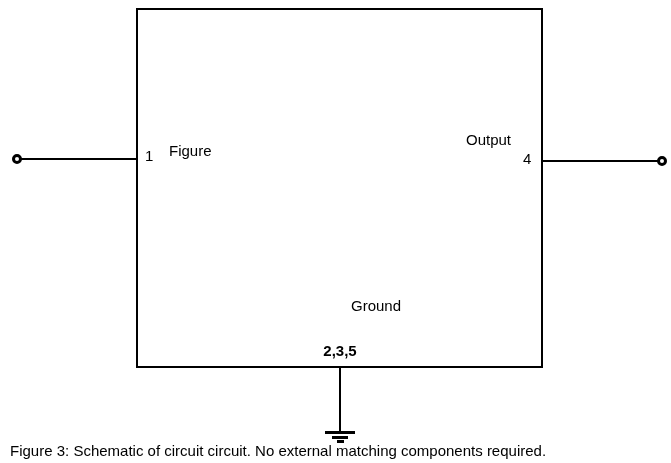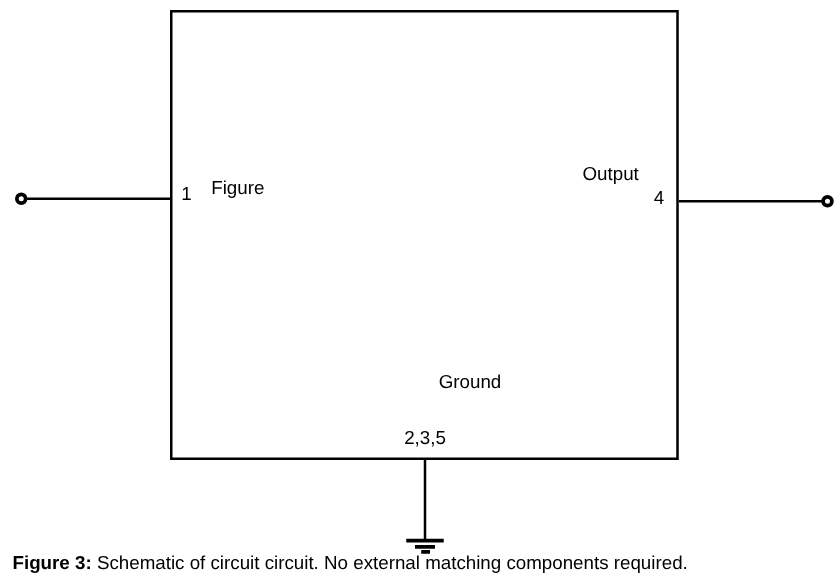--- a/index.html
+++ b/index.html
@@ -49,33 +49,33 @@
   .lbl {
     font-size: 15px;
     line-height: 1;
     white-space: nowrap;
   }
   .lbl-pin1       { left: 145px; top: 148px; }
   .lbl-input      { left: 169px; top: 143px; }
   .lbl-output     { left: 466px; top: 132px; }
   .lbl-pin4       { left: 523px; top: 151px; }
   .lbl-ground     { left: 340px; top: 298px; transform: translateX(-50%); margin-left: 36px; }
-  .lbl-groundpins { left: 340px; top: 343px; transform: translateX(-50%); }
+  .lbl-groundpins { left: 340px; top: 343px; transform: translateX(-50%); font-weight: bold; }
   .gnd-stem { left: 339px; top: 368px; width: 2px;  height: 64px; background: var(--line); }
   .gnd-bar1 { left: 325px; top: 431px; width: 30px; height: 3px;  background: var(--line); }
   .gnd-bar2 { left: 332px; top: 436px; width: 16px; height: 3px;  background: var(--line); }
   .gnd-bar3 { left: 337px; top: 440px; width: 7px;  height: 3px;  background: var(--line); }
   .caption {
     left: 10px;
     top: 443px;
     font-size: 15px;
     line-height: 1.1;
     white-space: nowrap;
   }
-  .caption .bold { font-weight: bold; text-align: center; }
+  .caption .bold { font-weight: normal; text-align: center; }
 </style>
 </head>
 <body>
 
 <div class="canvas">
 
   <div class="abs circuit-box"></div>
 
   <div class="abs wire wire-input"></div>
   <div class="abs terminal terminal-input"></div>

